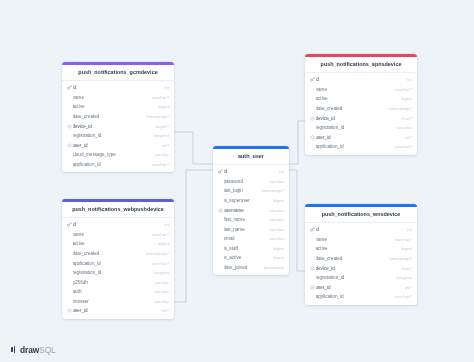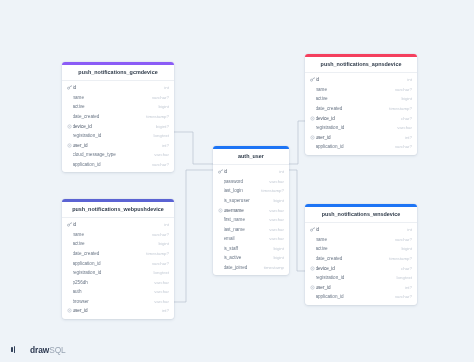--- a/index.html
+++ b/index.html
@@ -99,21 +99,21 @@
     padding-left: 3px;
   }
 
   
   #logo {
     position: absolute;
     left: 11px;
     bottom: 8px;
     display: flex;
     align-items: center;
-    gap: 14px;
+    gap: 4px;
   }
   #logo .mark {
     width: 5px;
     height: 7px;
     position: relative;
     flex: 0 0 5px;
   }
   #logo .mark .bar {
     position: absolute;
     left: 0;

